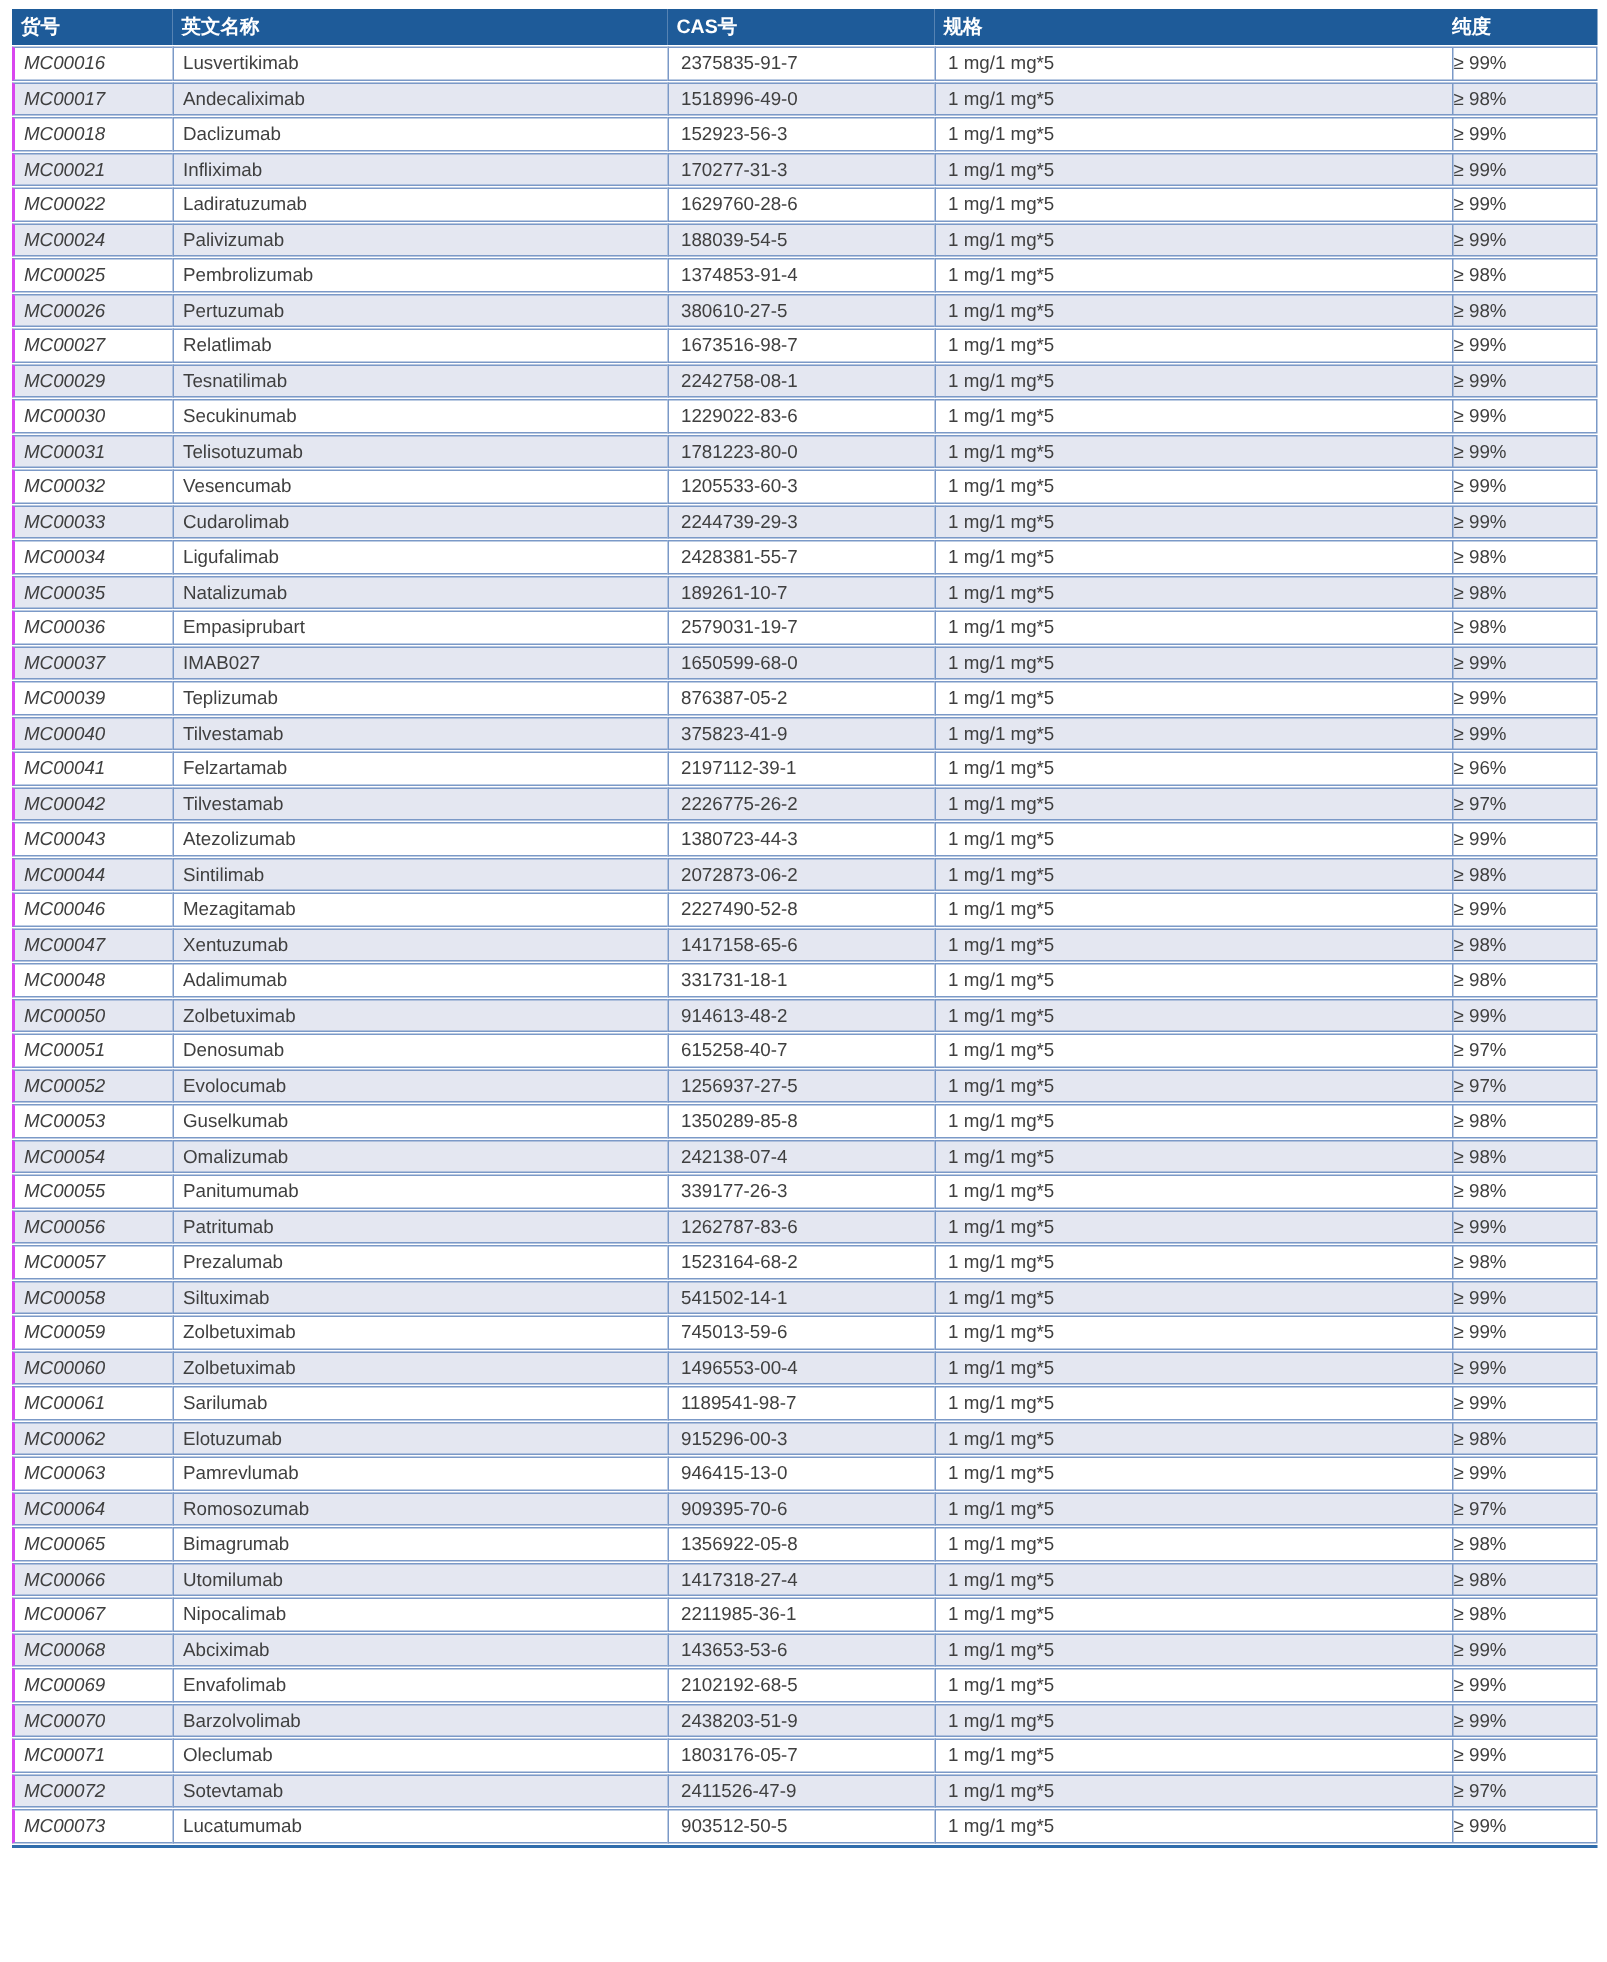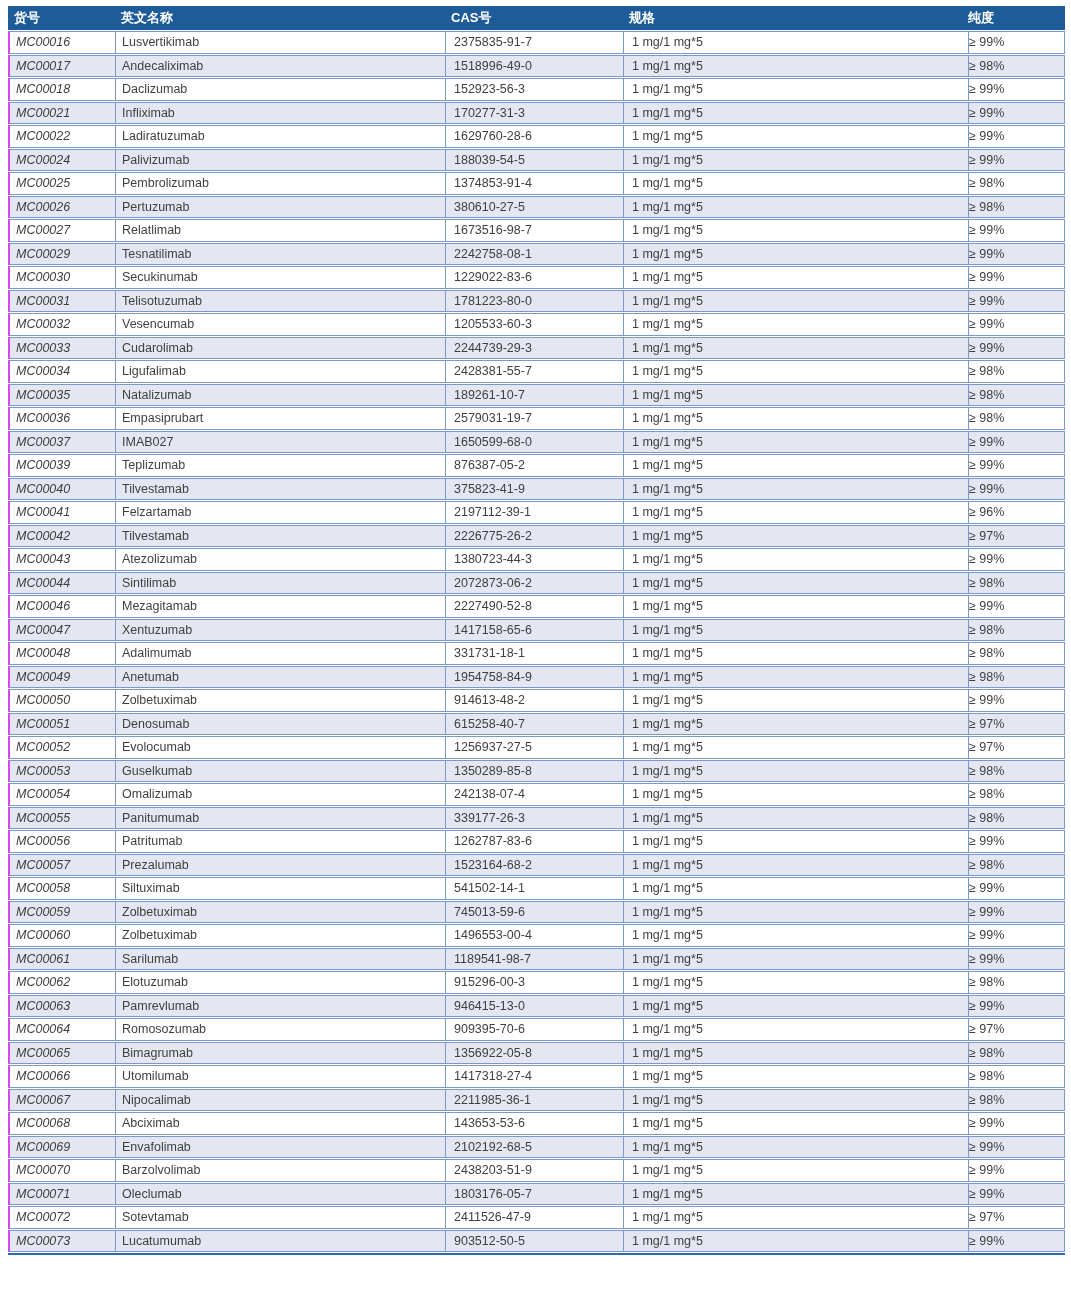--- a/index.html
+++ b/index.html
@@ -269,27 +269,20 @@
             <td class="purity">≥ 98%</td>
           </tr>
           <tr>
             <td class="catalog">MC00048</td>
             <td class="name">Adalimumab</td>
             <td class="cas">331731-18-1</td>
             <td class="spec">1 mg/1 mg*5</td>
             <td class="purity">≥ 98%</td>
           </tr>
           <tr>
-            <td class="catalog">MC00049</td>
-            <td class="name">Anetumab</td>
-            <td class="cas">1954758-84-9</td>
-            <td class="spec">1 mg/1 mg*5</td>
-            <td class="purity">≥ 98%</td>
-          </tr>
-          <tr>
             <td class="catalog">MC00050</td>
             <td class="name">Zolbetuximab</td>
             <td class="cas">914613-48-2</td>
             <td class="spec">1 mg/1 mg*5</td>
             <td class="purity">≥ 99%</td>
           </tr>
           <tr>
             <td class="catalog">MC00051</td>
             <td class="name">Denosumab</td>
             <td class="cas">615258-40-7</td>

